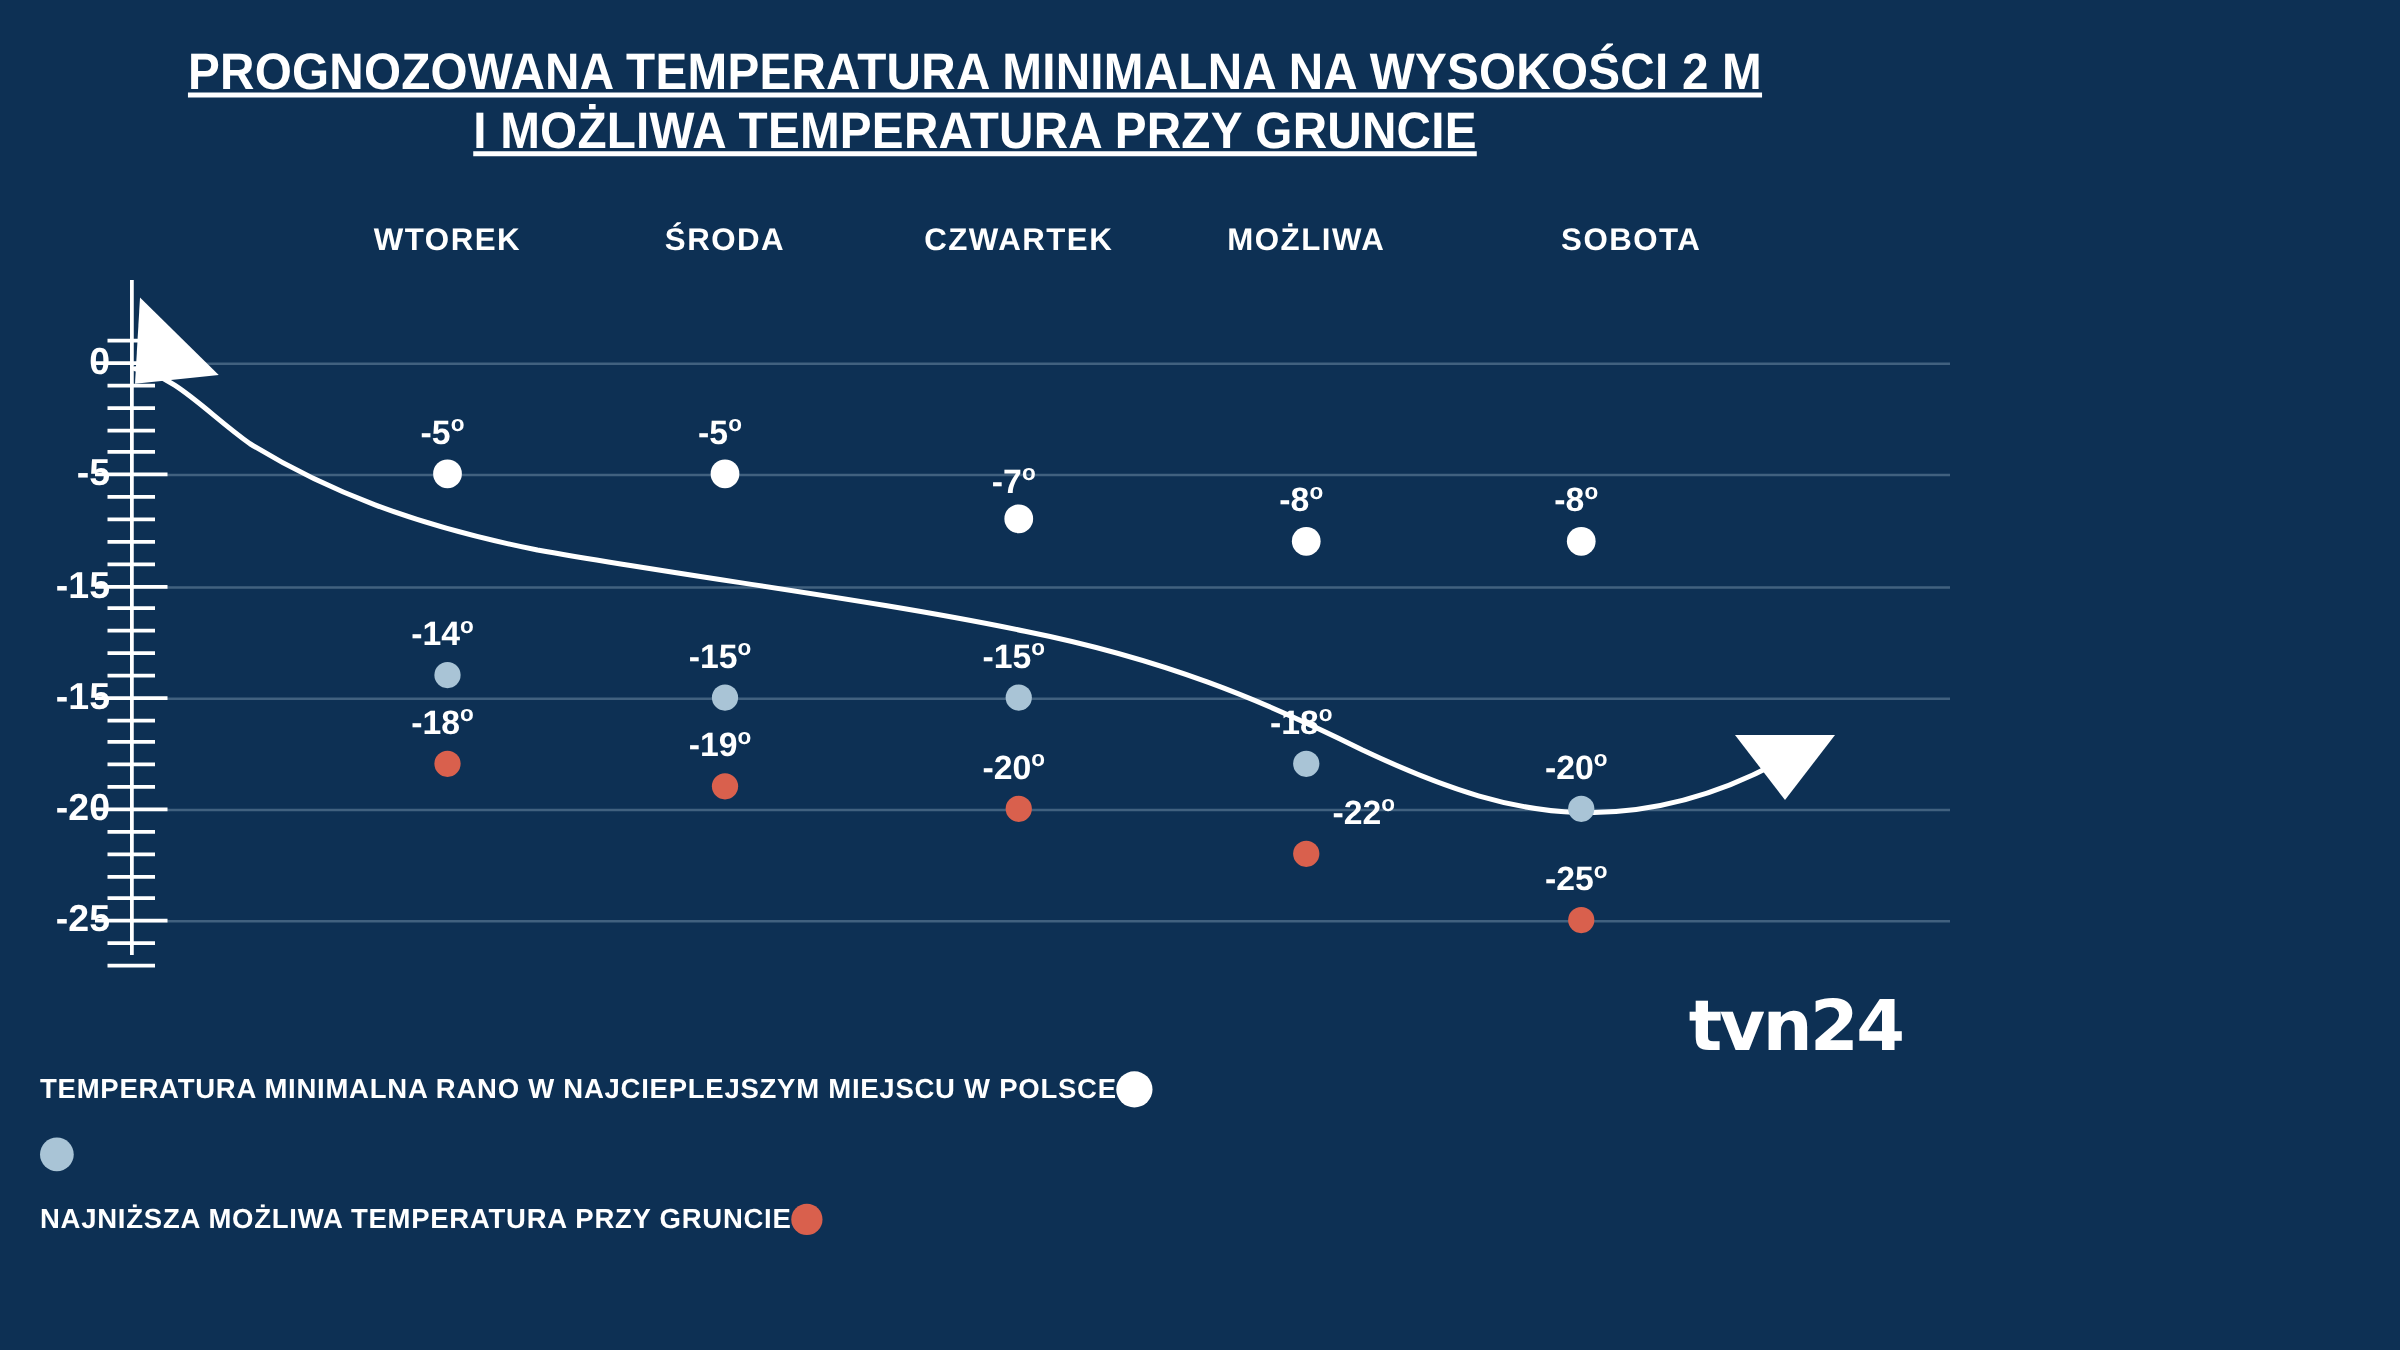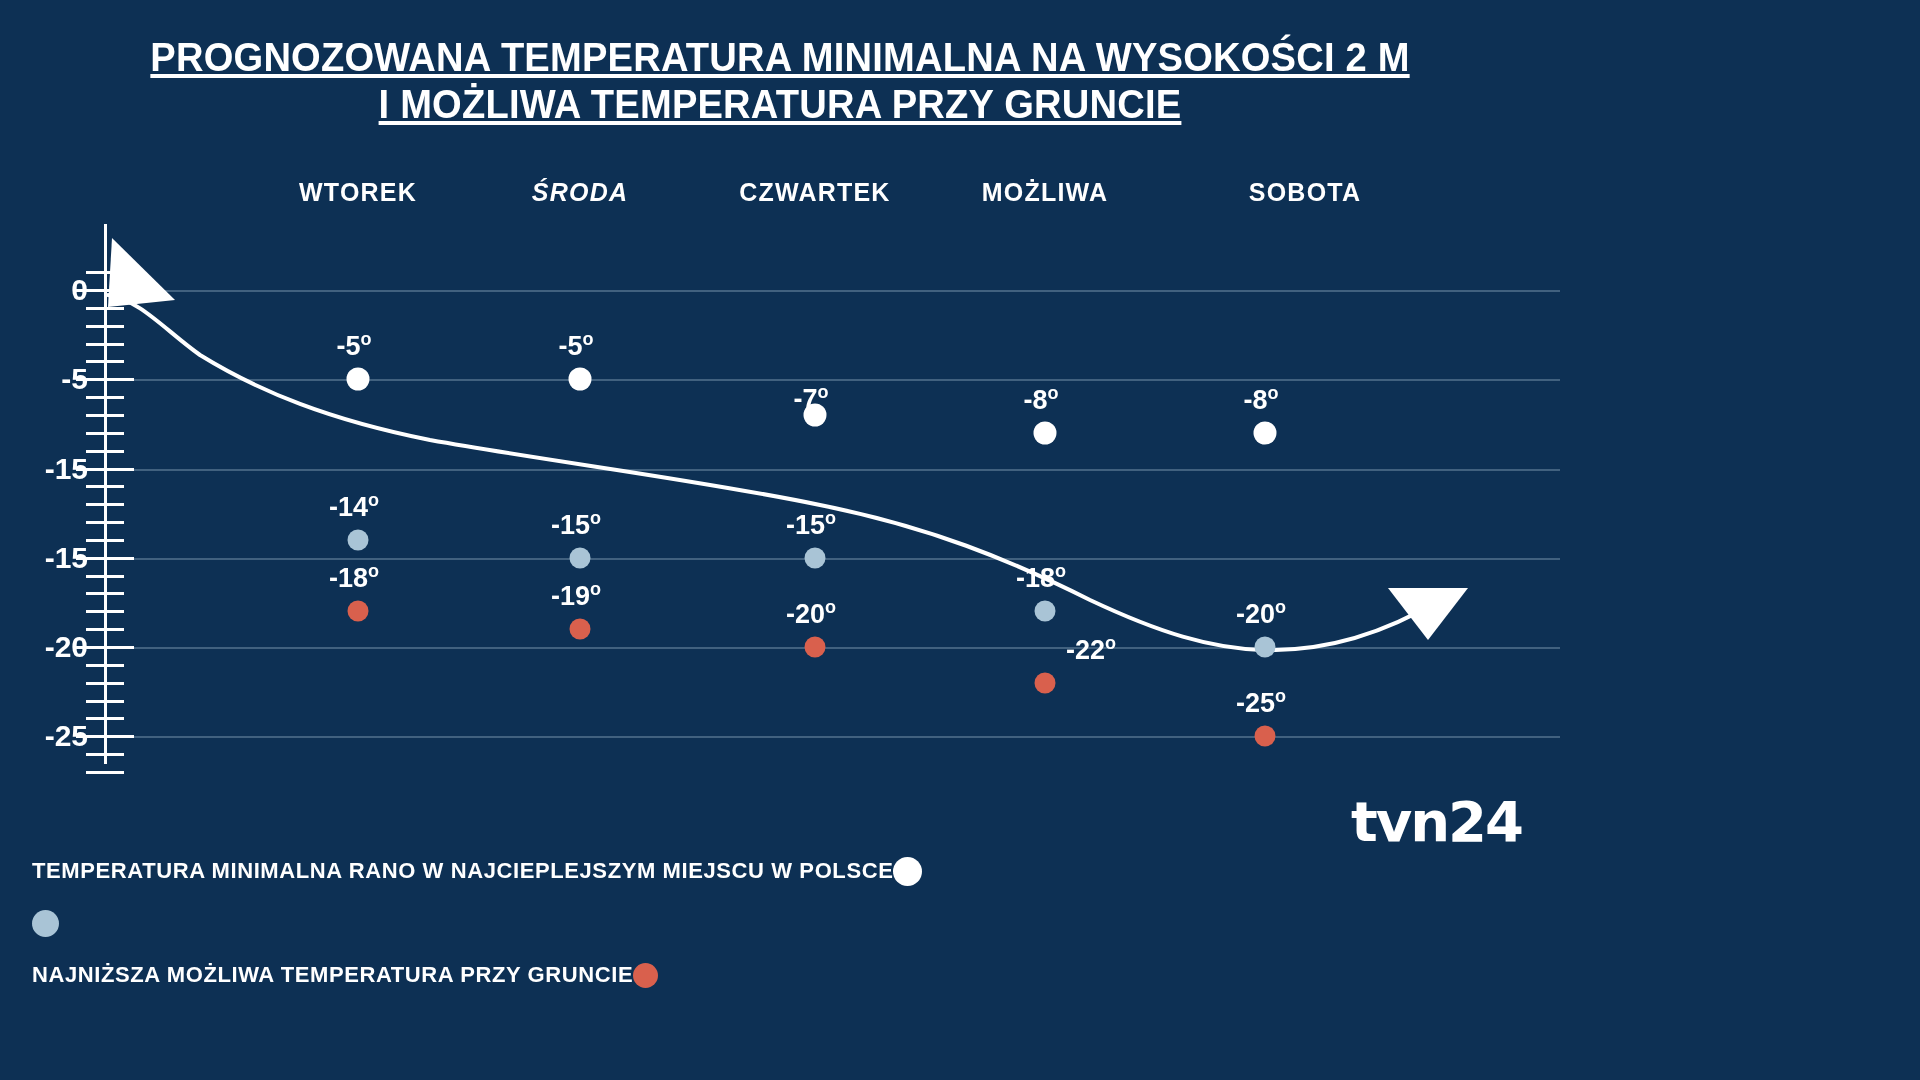--- a/index.html
+++ b/index.html
@@ -185,21 +185,21 @@
     <div class="ylabel-col" id="ylabels">
         <div class="ylabel" style="top: 290px;">0</div>
         <div class="ylabel" style="top: 379.25px;">-5</div>
         <div class="ylabel" style="top: 468.5px;">-15</div>
         <div class="ylabel" style="top: 557.75px;">-15</div>
         <div class="ylabel" style="top: 647px;">-20</div>
         <div class="ylabel" style="top: 736.25px;">-25</div>
       </div>
     <div id="daylabels">
         <div class="daylabel" style="left: 358px;">WTOREK</div>
-        <div class="daylabel" style="left: 580px; font-style: italic;">ŚRODA</div>
+        <div class="daylabel" style="left: 580px;">ŚRODA</div>
         <div class="daylabel" style="left: 815px;">CZWARTEK</div>
         <div class="daylabel" style="left: 1045px;">MOŻLIWA</div>
         <div class="daylabel" style="left: 1265px; margin-left: 40px;">SOBOTA</div>
       </div>
 
     <svg class="curve" viewBox="0 0 1560 880">
       <path d="M 108 295 C 140 300, 165 330, 200 355 C 260 392, 330 420, 430 440
                C 560 463, 700 480, 820 505 C 930 527, 1010 560, 1090 600
                C 1160 633, 1210 648, 1262 650 C 1330 652, 1390 630, 1440 600" fill="none" stroke="#ffffff" stroke-width="4" stroke-linecap="round"></path>
       <polygon points="112,238 175,300 108,307" fill="#ffffff"></polygon>
@@ -213,21 +213,21 @@
         <div class="vlabel" style="left: 354px; top: 522.9px;">-14<sup>o</sup></div>
         <div class="dot dot-r" style="left: 358px; top: 611.3px;"></div>
         <div class="vlabel" style="left: 354px; top: 594.3px;">-18<sup>o</sup></div>
         <div class="dot dot-w" style="left: 580px; top: 379.25px;"></div>
         <div class="vlabel" style="left: 576px; top: 362.25px;">-5<sup>o</sup></div>
         <div class="dot dot-b" style="left: 580px; top: 557.75px;"></div>
         <div class="vlabel" style="left: 576px; top: 540.75px;">-15<sup>o</sup></div>
         <div class="dot dot-r" style="left: 580px; top: 629.15px;"></div>
         <div class="vlabel" style="left: 576px; top: 612.15px;">-19<sup>o</sup></div>
         <div class="dot dot-w" style="left: 815px; top: 414.95px;"></div>
-        <div class="vlabel" style="left: 811px; top: 415px;">-7<sup>o</sup></div>
+        <div class="vlabel" style="left: 811px; top: 401px;">-7<sup>o</sup></div>
         <div class="dot dot-b" style="left: 815px; top: 557.75px;"></div>
         <div class="vlabel" style="left: 811px; top: 540.75px;">-15<sup>o</sup></div>
         <div class="dot dot-r" style="left: 815px; top: 647px;"></div>
         <div class="vlabel" style="left: 811px; top: 630px;">-20<sup>o</sup></div>
         <div class="dot dot-w" style="left: 1045px; top: 432.8px;"></div>
         <div class="vlabel" style="left: 1041px; top: 415.8px;">-8<sup>o</sup></div>
         <div class="dot dot-b" style="left: 1045px; top: 611.3px;"></div>
         <div class="vlabel" style="left: 1041px; top: 594.3px;">-18<sup>o</sup></div>
         <div class="dot dot-r" style="left: 1045px; top: 682.7px;"></div>
         <div class="vlabel" style="left: 1091px; top: 665.7px;">-22<sup>o</sup></div>

